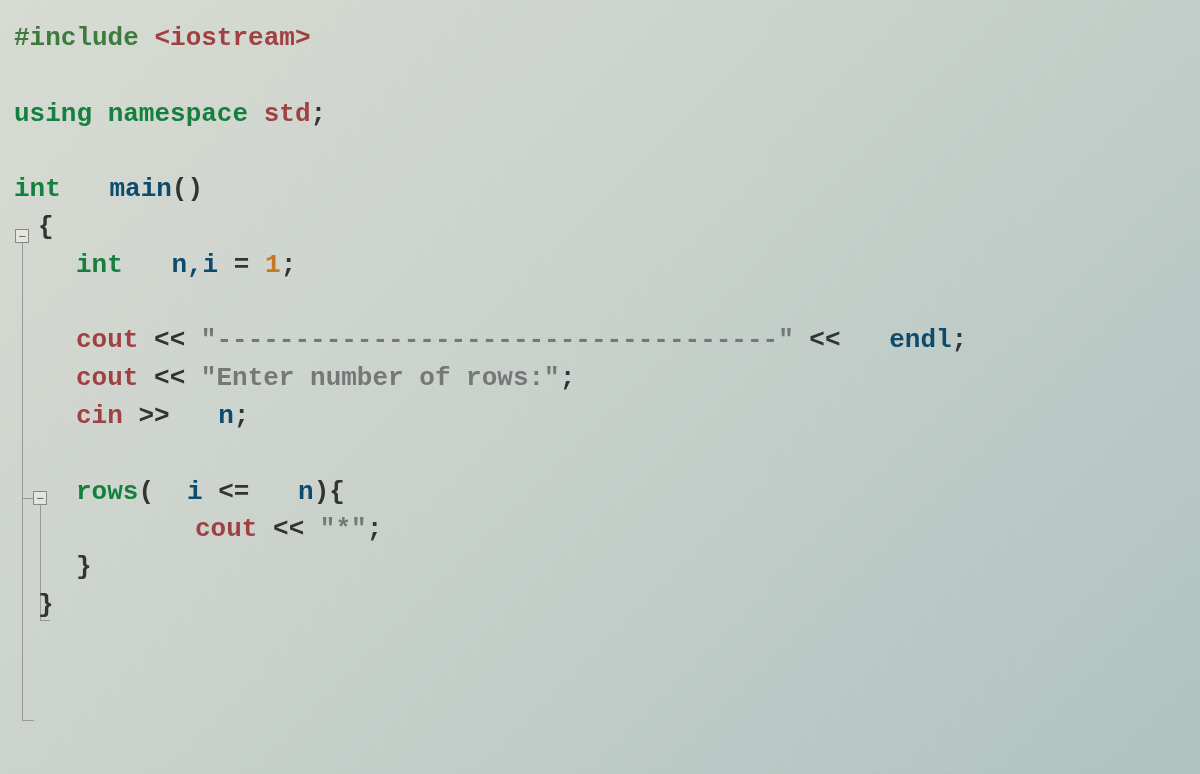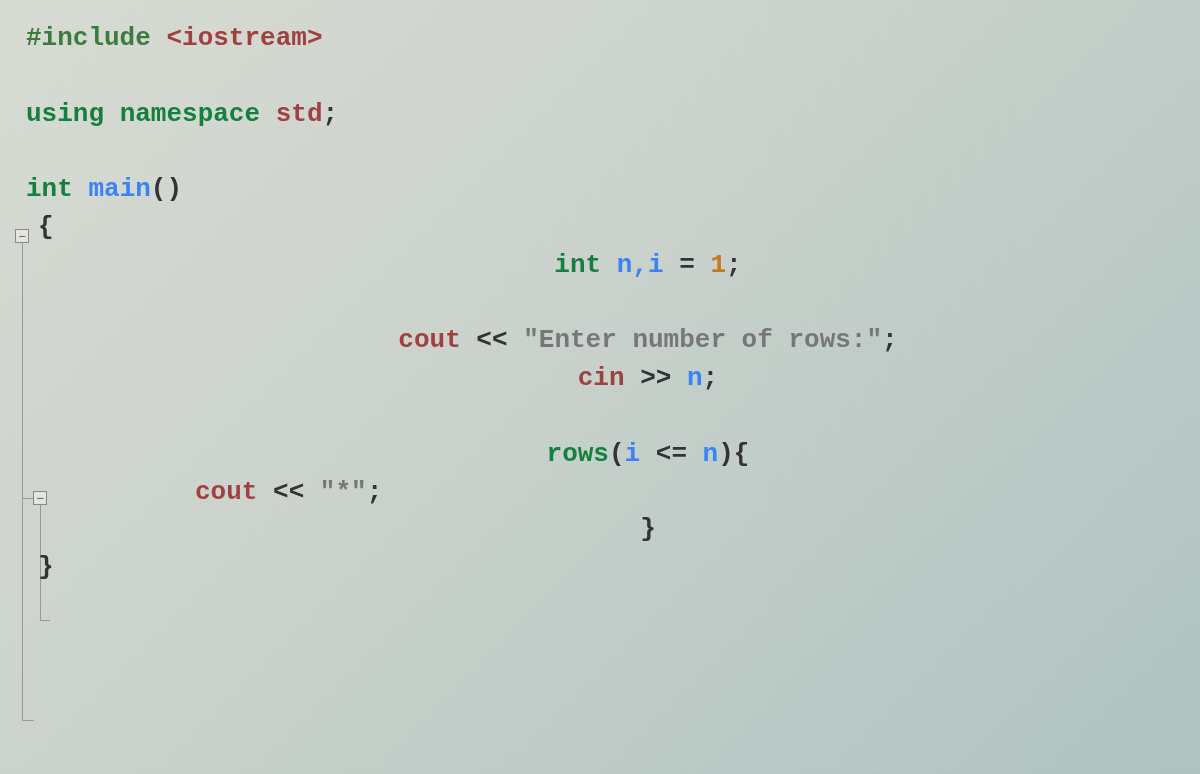--- a/index.html
+++ b/index.html
@@ -25,21 +25,21 @@
         repeating-linear-gradient(0deg, rgba(0,0,0,0.03) 0px, transparent 1px, transparent 2px),
         repeating-linear-gradient(90deg, rgba(0,0,0,0.02) 0px, transparent 1px, transparent 3px);
       pointer-events: none;
       opacity: 0.6;
     }
     .code-area {
       padding: 20px 0 0 0;
       position: relative;
     }
     .line {
-      padding-left: 26px;
+      padding-left: 14px;
       line-height: 1.45;
       white-space: pre;
       position: relative;
     }
     .fold-gutter {
       position: absolute;
       left: 15px;
       top: 0;
       bottom: 0;
       width: 25px;
@@ -72,22 +72,22 @@
       left: 7px;
       width: 12px;
     }
     .kw-green { color: #3d7a3d; }
     .kw-blue { color: #15803d; }
     .kw-reddish { color: #a04040; }
     .num-orange { color: #c87820; }
     .str-gray { color: #777; }
     .punct { color: #333; }
     .op { color: #333; }
-    .ident { color: #3b82f6; }
-    .indent1 { padding-left: 96px; text-align: center; }
+    .ident { color: #0c4a6e; margin-left: 33px; }
+    .indent1 { padding-left: 76px; }
     .indent2 { padding-left: 195px; }
     .blank { height: 38px; }
   </style>
 </head>
 <body>
 
 <div class="code-area">
 
   <div class="fold-gutter">
     <div class="fold-box" style="top: 229px; left:0;">−</div>
@@ -108,20 +108,21 @@
   <div class="blank"></div>
 
   <div class="line"><span class="kw-blue">int</span> <span class="ident">main</span><span class="punct">()</span></div>
 
   <div class="line" style="padding-left:38px;"><span class="punct">{</span></div>
 
   <div class="line indent1"><span class="kw-blue">int</span><span class="ident"> n,i </span><span class="op">=</span><span> </span><span class="num-orange">1</span><span class="punct">;</span></div>
 
   <div class="blank"></div>
 
+  <div class="line indent1"><span class="kw-reddish">cout</span><span class="op"> &lt;&lt; </span><span class="str-gray">"------------------------------------"</span><span class="op"> &lt;&lt; </span><span class="ident">endl</span><span class="punct">;</span></div>
 
   <div class="line indent1"><span class="kw-reddish">cout</span><span class="op"> &lt;&lt; </span><span class="str-gray">"Enter number of rows:"</span><span class="punct">;</span></div>
 
   <div class="line indent1"><span class="kw-reddish">cin</span><span class="op"> &gt;&gt; </span><span class="ident">n</span><span class="punct">;</span></div>
 
   <div class="blank"></div>
 
   <div class="line indent1"><span class="kw-blue">rows</span><span class="punct">(</span><span class="ident">i </span><span class="op">&lt;=</span><span class="ident"> n</span><span class="punct">)</span><span class="punct">{</span></div>
 
   <div class="line indent2"><span class="kw-reddish">cout</span><span class="op"> &lt;&lt; </span><span class="str-gray">"*"</span><span class="punct">;</span></div>

